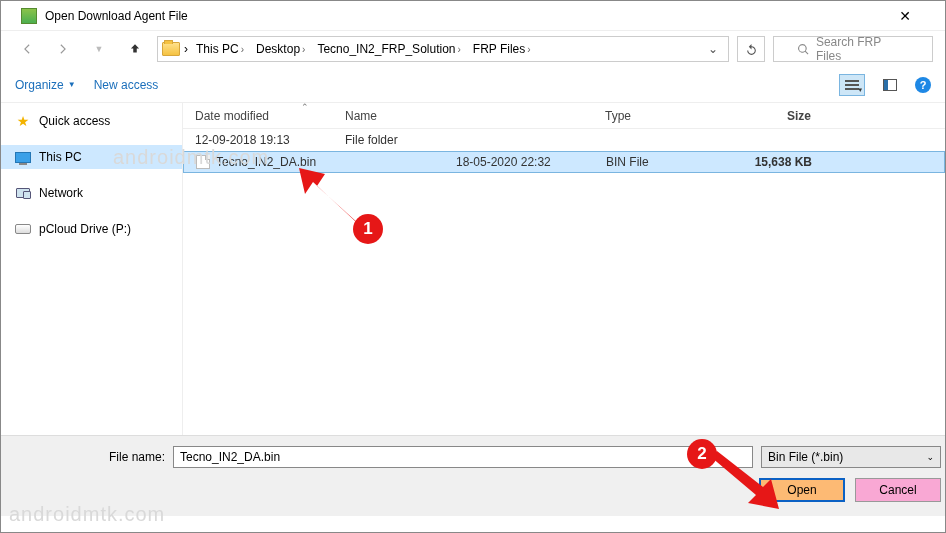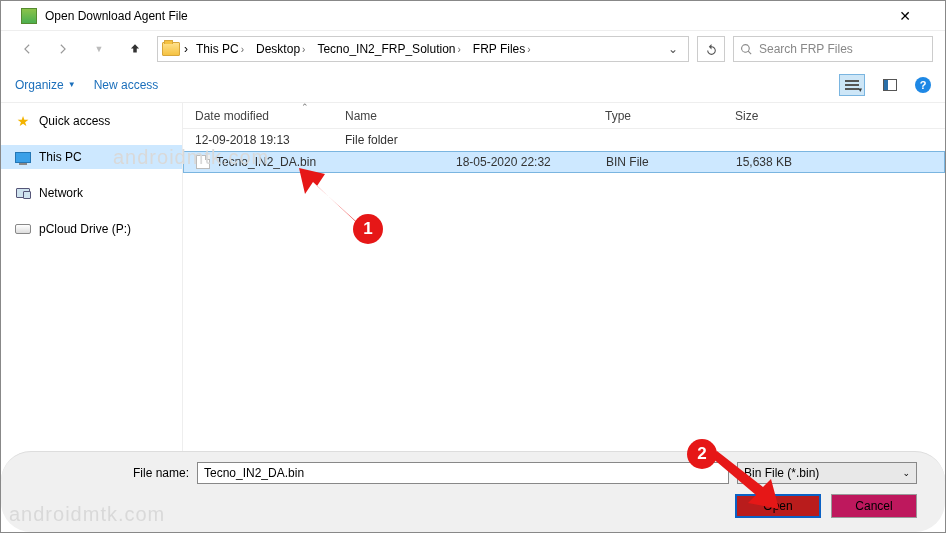--- a/index.html
+++ b/index.html
@@ -17,21 +17,21 @@
 .navbtn.enabled { color: #333; }
 .navbtn svg { width: 14px; height: 14px; }
 .addrwrap { flex: 1; height: 26px; border: 1px solid #ccc; display: flex; align-items: center; padding: 0 4px; gap: 4px; background: #fff; }
 .addrwrap .folder-icon { width: 18px; height: 14px; background: linear-gradient(#ffe08a,#f5c242); border: 1px solid #d8a63a; border-radius: 1px; position: relative; }
 .addrwrap .folder-icon::before { content:""; position:absolute; top:-3px; left:1px; width:7px; height:3px; background:#f5c242; border:1px solid #d8a63a; border-bottom:none; border-radius:1px 1px 0 0; }
 .crumb { display: flex; align-items: center; gap: 2px; padding: 0 4px; height: 22px; cursor: pointer; }
 .crumb .chev { color: #666; font-size: 10px; }
 .addrwrap .spacer { flex: 1; }
 .addrwrap .dd { color: #555; padding: 0 6px; cursor: pointer; }
 .refresh { width: 28px; height: 26px; border: 1px solid #ccc; display: flex; align-items: center; justify-content: center; cursor: pointer; }
-.searchwrap { width: 200px; height: 26px; border: 1px solid #ccc; display: flex; align-items: center; padding: 0 6px; gap: 6px; color: #888; }
+.searchwrap { width: 160px; height: 26px; border: 1px solid #ccc; display: flex; align-items: center; padding: 0 23px; gap: 6px; color: #888; }
 .searchwrap svg { width: 13px; height: 13px; }
 
 
 .toolbar { height: 36px; display: flex; align-items: center; padding: 0 14px; gap: 18px; border-bottom: 1px solid #eee; }
 .toolbar .link { color: #1b6fbb; cursor: pointer; display: flex; align-items: center; gap: 4px; }
 .toolbar .link .dd { font-size: 8px; }
 .toolbar .right { margin-left: auto; display: flex; align-items: center; gap: 12px; color: #555; }
 .iconbtn { width: 26px; height: 22px; border: 1px solid transparent; display: flex; align-items: center; justify-content: center; cursor: pointer; position: relative; }
 .iconbtn.on { background: #cde6f7; border-color: #7ab5e0; }
 .iconbtn .dots { width:14px; height:10px; background: repeating-linear-gradient(#555 0 2px, transparent 2px 4px); }
@@ -53,40 +53,40 @@
 .ic-net { width:14px; height:10px; border:1px solid #557; border-radius:1px; background:#cfe3ef; position:relative; }
 .ic-net::after { content:""; position:absolute; right:-2px; bottom:-2px; width:6px; height:6px; background:#cfe3ef; border:1px solid #557; border-radius:1px; }
 
 .listarea { flex: 1; display: flex; flex-direction: column; }
 .colheaders { display: flex; border-bottom: 1px solid #eee; height: 26px; align-items: center; color: #444; position: relative; }
 .colheaders .col { padding: 0 12px; }
 .colheaders .sortarrow { position: absolute; left: 118px; top: -1px; font-size: 9px; color: #777; }
 .col-name { width: 260px; }
 .col-date { width: 150px; }
 .col-type { width: 130px; }
-.col-size { width: 100px; text-align: left; }
+.col-size { width: 100px; text-align: right; font-weight: bold; }
 
 .row { display: flex; height: 22px; align-items: center; cursor: pointer; }
 .row.selected { background: #cde8ff; border: 1px solid #7ab5e0; }
 .row .cell { padding: 0 12px; color: #333; overflow: hidden; white-space: nowrap; }
 .row .fileicon { width:14px; height:14px; margin-right:6px; display:inline-block; vertical-align:middle; }
 .fileicon.folder { background: linear-gradient(#ffe08a,#f5c242); border:1px solid #d8a63a; border-radius:1px; position:relative; }
 .fileicon.folder::before { content:""; position:absolute; top:-3px; left:1px; width:6px; height:3px; background:#f5c242; border:1px solid #d8a63a; border-bottom:none; }
 .fileicon.doc { background:#fff; border:1px solid #bbb; position:relative; }
 .fileicon.doc::before { content:""; position:absolute; right:-1px; top:-1px; width:4px; height:4px; background:#eee; border-left:1px solid #bbb; border-bottom:1px solid #bbb; }
 
 
-.footer { position: absolute; left: 0; right: 0; bottom: 0; background: #f0f0f0; border-top: 1px solid #ddd; padding: 10px 28px 14px; border-radius: 30px; }
+.footer { position: absolute; left: 0; right: 0; bottom: 16px; background: #f0f0f0; border-top: 1px solid #ddd; padding: 10px 4px 14px; }
 .filerow { display: flex; align-items: center; gap: 8px; margin-bottom: 10px; }
 .filerow label { text-align: right; width: 160px; }
 .filerow .filename-input { flex: 1; height: 22px; border: 1px solid #888; padding: 0 6px; background: #fff; }
 .filerow .filetype { width: 180px; height: 22px; border: 1px solid #888; background: #e8e8e8; padding: 0 6px; display: flex; align-items: center; justify-content: space-between; cursor: pointer; }
 .btnrow { display: flex; justify-content: flex-end; gap: 10px; }
-.btn { width: 86px; height: 24px; border: 1px solid #999; background: #be185d; cursor: pointer; }
-.btn.primary { border: 2px solid #0b61c4; background: #b91c1c; }
+.btn { width: 86px; height: 24px; border: 1px solid #999; background: #f9a8d4; cursor: pointer; }
+.btn.primary { border: 2px solid #0b61c4; background: #fdba74; }
 
 
 .anno { position: absolute; pointer-events: none; }
 .anno .arrowsvg path { fill: #e61717; }
 .anno .circle { width: 30px; height: 30px; border-radius: 50%; background: #e61717; color: #fff; display: flex; align-items: center; justify-content: center; font-size: 17px; font-weight: 600; position: absolute; }
 .anno1 { left: 294px; top: 165px; width: 120px; height: 90px; }
 .anno1 .circle { left: 58px; top: 48px; }
 .anno2 { left: 688px; top: 440px; width: 120px; height: 80px; }
 .anno2 .circle { left: -2px; top: -2px; }
 

